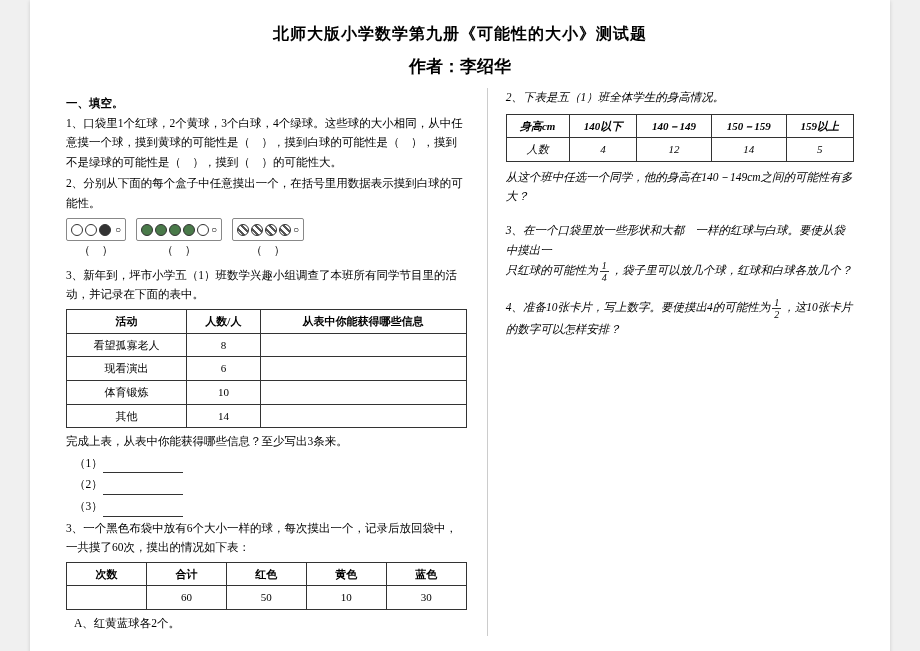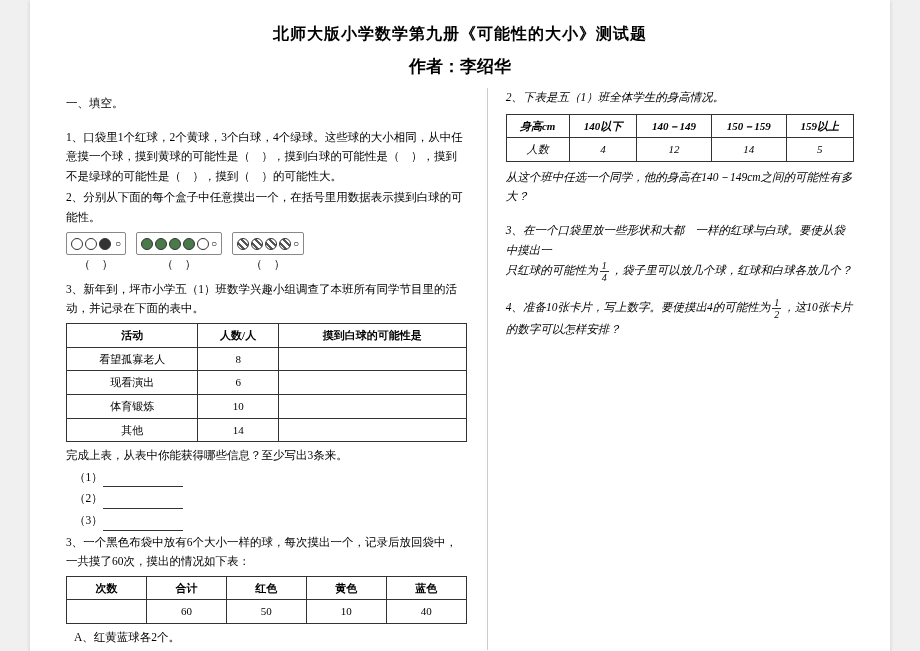--- a/index.html
+++ b/index.html
@@ -46,22 +46,22 @@
       line-height: 1.7;
     }
     .right-col {
       flex: 1;
       font-size: 11.5px;
       line-height: 1.7;
       border-left: 1px solid #ccc;
       padding-left: 18px;
     }
     .section-title {
-      font-weight: normal;
-      margin-bottom: 14px;
+      font-weight: bold;
+      margin-bottom: 0;
       margin-top: 6px;
     }
     p { margin-bottom: 2px; }
     table {
       border-collapse: collapse;
       width: 100%;
       margin: 4px 0;
       font-size: 11px;
     }
     table td, table th {
@@ -170,21 +170,21 @@
         </div>
       </div>
 
       <p>3、新年到，坪市小学五（1）班数学兴趣小组调查了本班所有同学节目里的活动，并记录在下面的表中。</p>
 
       <table>
         <tbody>
             <tr>
           <th>活动</th>
           <th>人数/人</th>
-          <th>摸到白球的可能性是</th>
+          <th>从表中你能获得哪些信息</th>
         </tr>
         <tr>
           <td>看望孤寡老人</td>
           <td>8</td>
           <td></td>
         </tr>
         <tr>
           <td>现看演出</td>
           <td>6</td>
           <td></td>
@@ -216,21 +216,21 @@
           <th>合计</th>
           <th>红色</th>
           <th>黄色</th>
           <th>蓝色</th>
         </tr>
         <tr>
           <td></td>
           <td>60</td>
           <td>50</td>
           <td>10</td>
-          <td>40</td>
+          <td>30</td>
         </tr>
       </tbody>
         </table>
 
       <p class="sub-item">A、红黄蓝球各2个。</p>
 
     </div>
 
     <div class="right-col">
       <div class="right-question">

